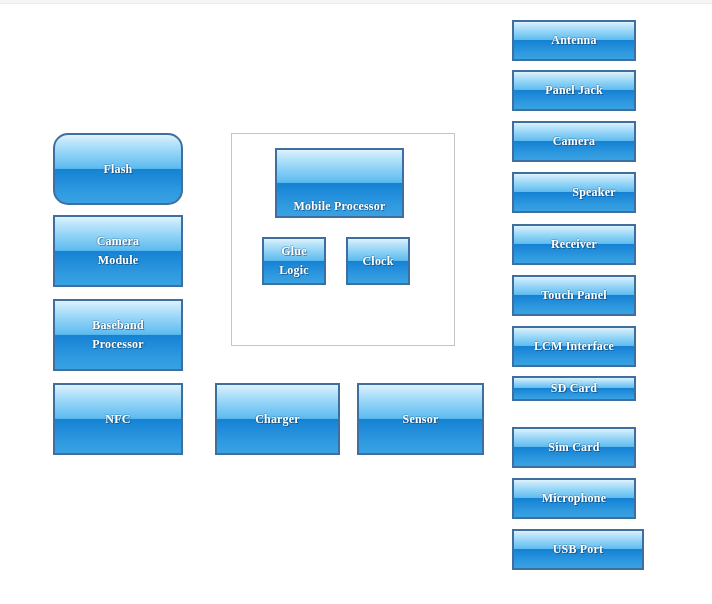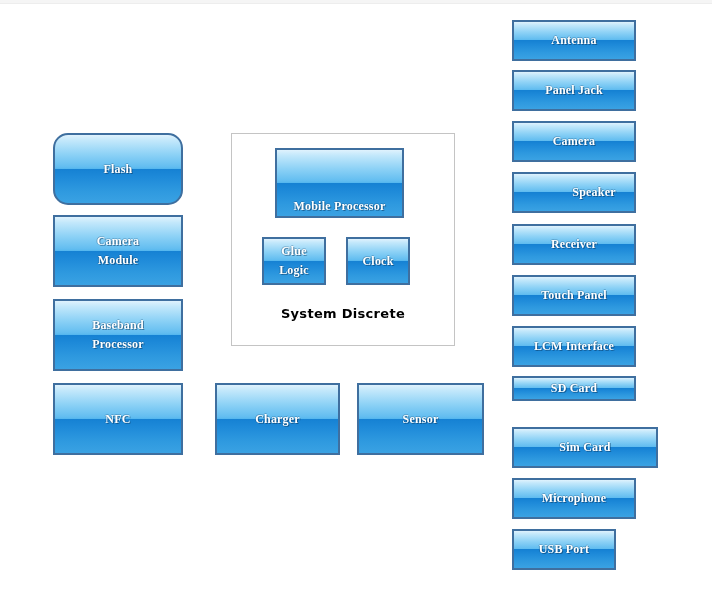--- a/index.html
+++ b/index.html
@@ -111,21 +111,20 @@
       </div>
       <div class="block" style="left: 215px; top: 383px; width: 125px; height: 72px;">
         <span class="label">Charger</span>
       </div>
       <div class="block" style="left: 357px; top: 383px; width: 127px; height: 72px;">
         <span class="label">Sensor</span>
       </div>
     </div>
 
   <div id="system-discrete-frame" class="group-frame" style="left: 231px; top: 133px; width: 224px; height: 213px;"></div>
-  <div id="system-discrete-title" class="group-title" style="left: 231px; top: 306px; width: 224px;">System Discrete</div>
   <div id="system-discrete-blocks">
       <div class="block small" style="left: 275px; top: 148px; width: 129px; height: 70px; align-items: flex-end;">
         <span class="label">Mobile Processor</span>
       </div>
       <div class="block small" style="left: 262px; top: 237px; width: 64px; height: 48px;">
         <span class="label">Glue
 Logic</span>
       </div>
       <div class="block small" style="left: 346px; top: 237px; width: 64px; height: 48px;">
         <span class="label">Clock</span>
@@ -150,24 +149,24 @@
       </div>
       <div class="block" style="left: 512px; top: 275px; width: 124px; height: 41px;">
         <span class="label">Touch Panel</span>
       </div>
       <div class="block" style="left: 512px; top: 326px; width: 124px; height: 41px;">
         <span class="label">LCM Interface</span>
       </div>
       <div class="block" style="left: 512px; top: 376px; width: 124px; height: 25px;">
         <span class="label">SD Card</span>
       </div>
-      <div class="block" style="left: 512px; top: 427px; width: 146px; height: 41px;">
+      <div class="block" style="left: 512px; top: 427px; width: 124px; height: 41px;">
         <span class="label">Sim Card</span>
       </div>
       <div class="block" style="left: 512px; top: 478px; width: 124px; height: 41px;">
         <span class="label">Microphone</span>
       </div>
-      <div class="block" style="left: 512px; top: 529px; width: 104px; height: 41px; align-items: center;">
+      <div class="block" style="left: 512px; top: 529px; width: 132px; height: 41px; align-items: center;">
         <span class="label">USB Port</span>
       </div>
     </div>
 
 </div>
 
 </body></html>

